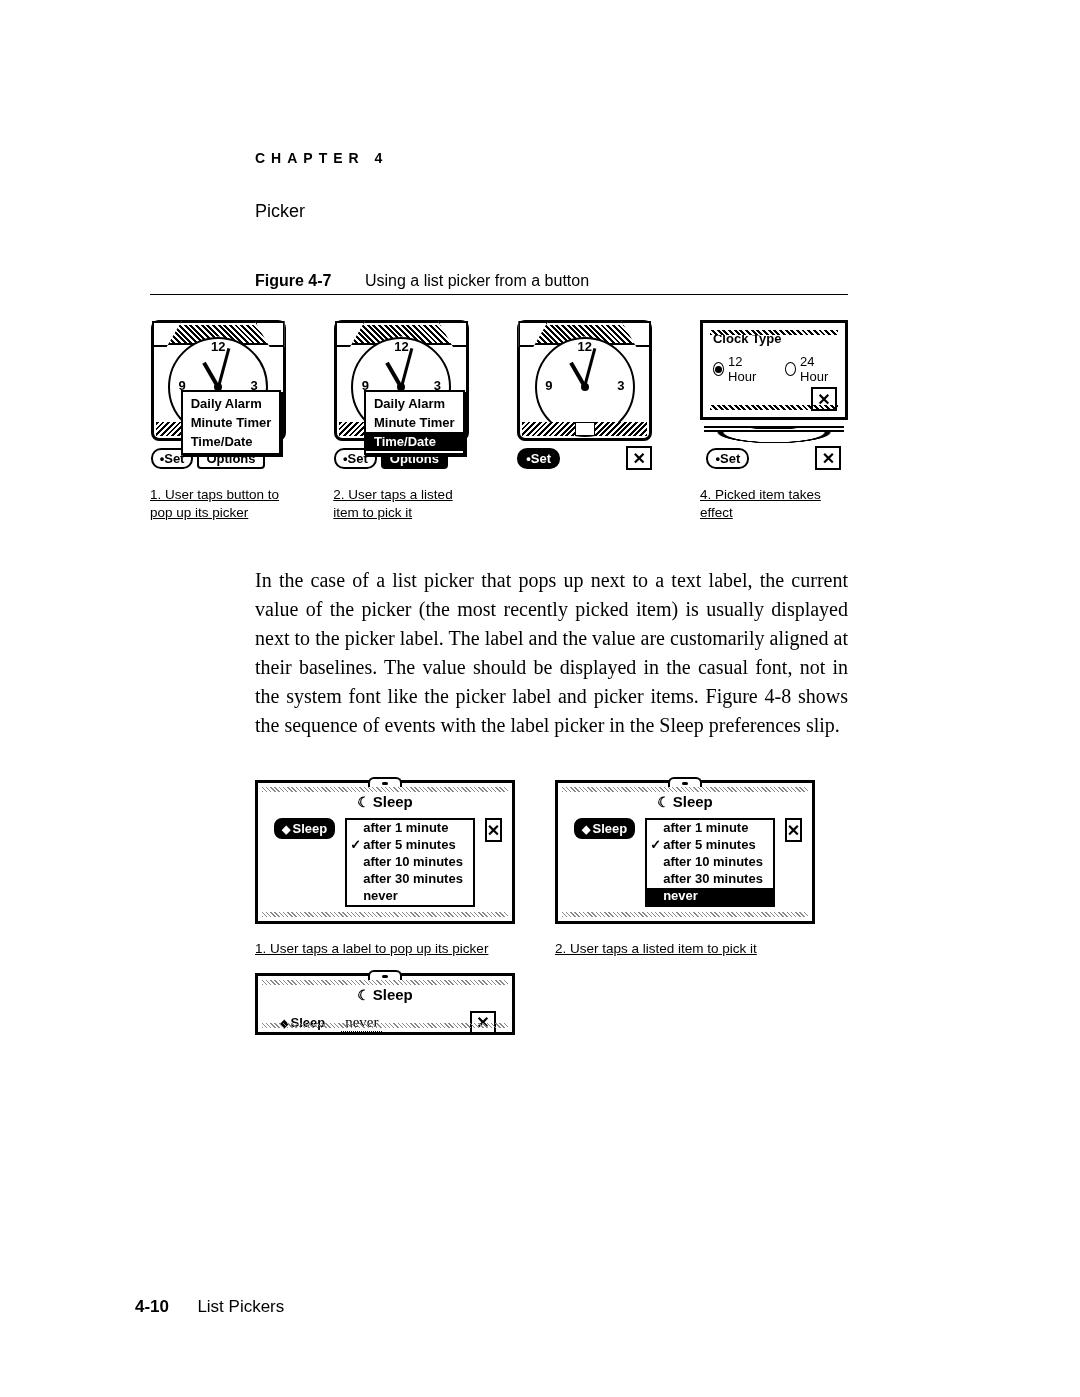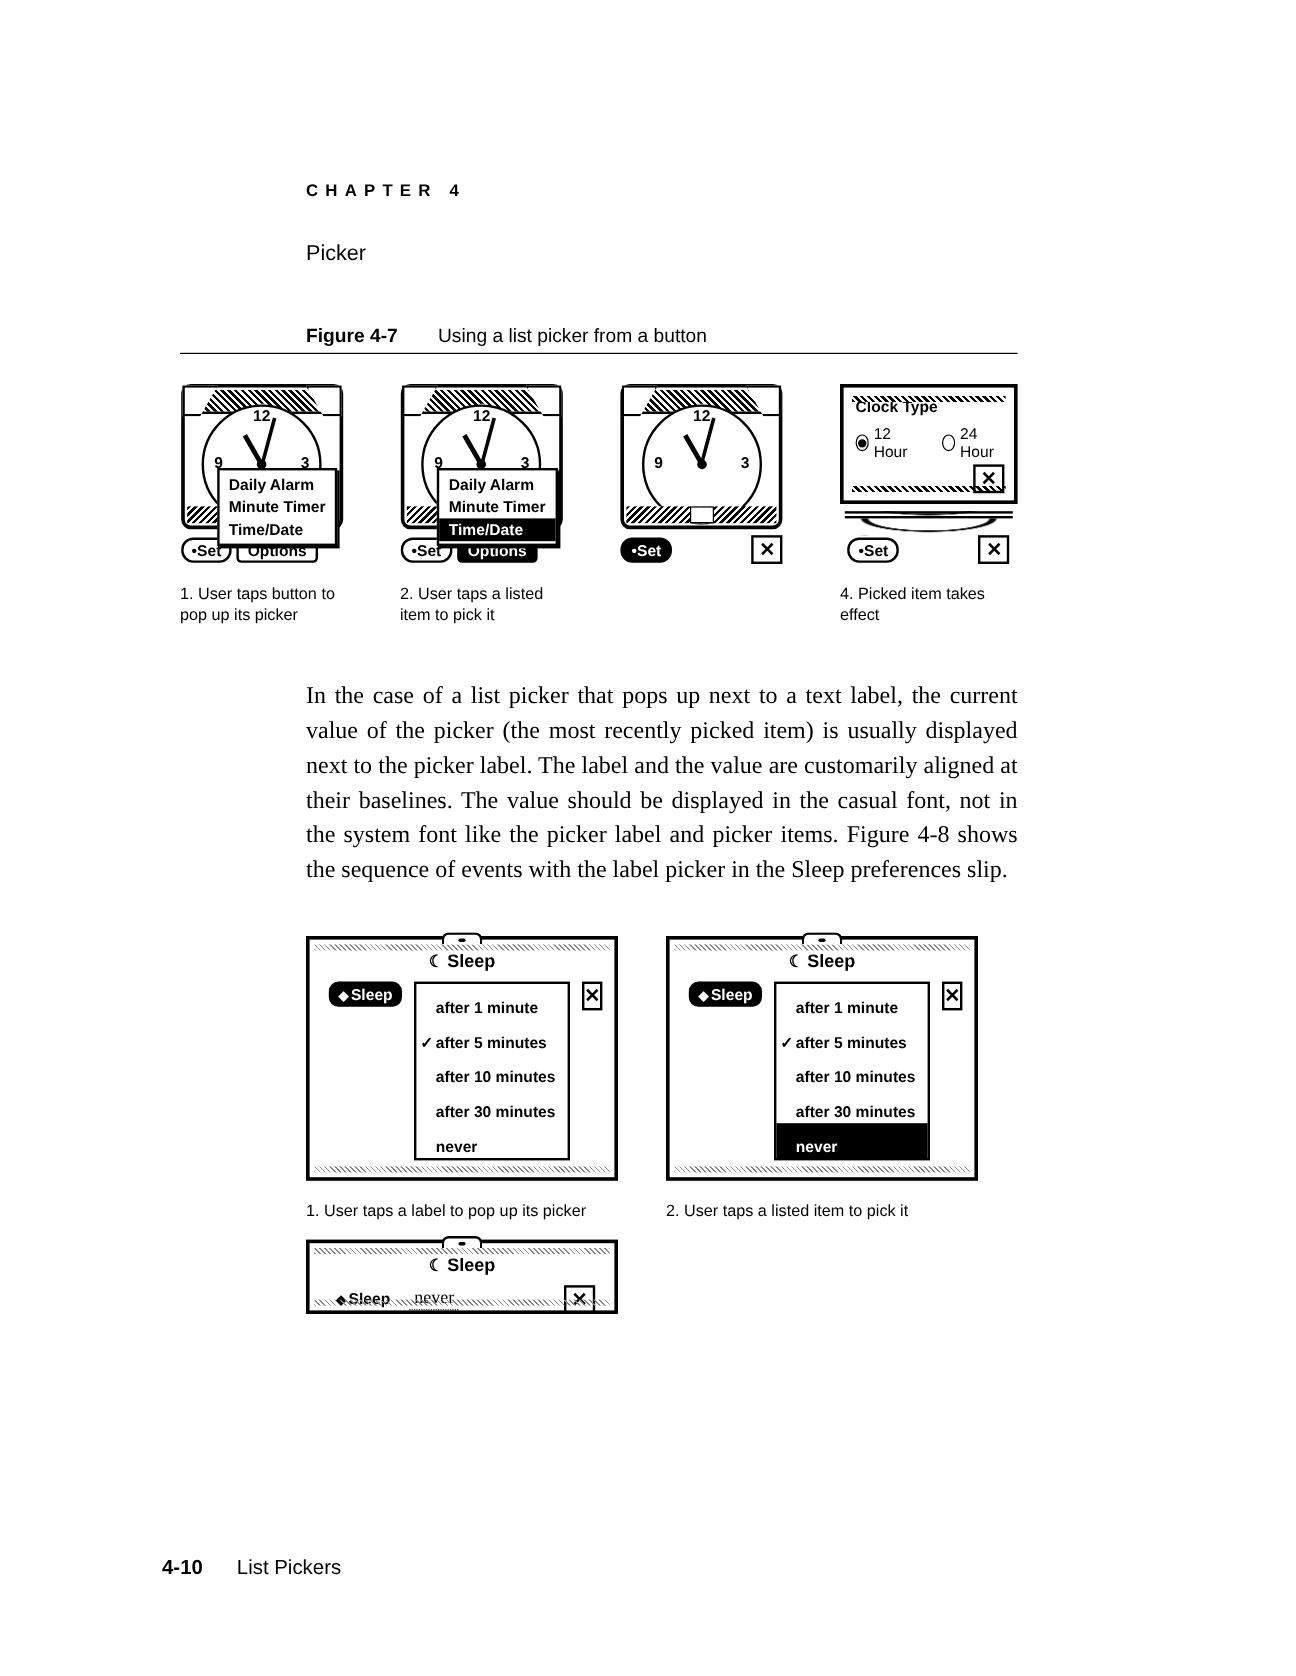--- a/index.html
+++ b/index.html
@@ -55,20 +55,21 @@
     gap: 47px;
     margin-bottom: 45px;
   }
   .fig47-col { width: 175px; }
   .fig47-col-wide { width: 190px; }
   .caption {
     margin-top: 16px;
     font-family: Arial, Helvetica, sans-serif;
     font-size: 13.5px;
     line-height: 1.3;
+    text-decoration: underline;
   }
 
   .clock-unit {
     width: 135px;
     position: relative;
     margin: 0 auto;
   }
   .clock-frame {
     border: 3px solid #000;
     border-radius: 8px;
@@ -195,21 +196,21 @@
     border-radius:6px 6px 0 0;
   }
   .slip-tab::after{content:""; position:absolute; left:50%; top:3px; width:6px; height:3px; background:#000; transform:translateX(-50%); border-radius:2px;}
   .sleep-heading { text-align:center; font:bold 15px Arial; margin-bottom:8px;}
   .sleep-heading .moon { font-size:14px; margin-right:3px;}
   .sleep-inner { display:flex; align-items:flex-start; gap:10px; padding:0 6px;}
   .sleep-label { border:2px solid #000; border-radius:8px; font:bold 13px Arial; padding:1px 6px;}
   .sleep-label.inv { background:#000; color:#fff;}
   .sleep-label .dia {font-size:11px; margin-right:2px;}
   .sleep-menu { border:2px solid #000; font:bold 13px Arial;}
-  .sleep-menu div{ padding:12px 10px 2px 16px; text-align:left; white-space:nowrap; position:relative;}
+  .sleep-menu div{ padding:0 10px 2px 16px; text-align:left; white-space:nowrap; position:relative;}
   .sleep-menu div.chk::before{content:"\2713"; position:absolute; left:3px;}
   .sleep-menu div.hl{ background:#000; color:#fff;}
   .sleep-close { width:22px; height:20px; border:2px solid #000; font:bold 16px Arial; display:flex;align-items:center;justify-content:center;}
   .sleep-value { font: 15px "Comic Sans MS", cursive; border-bottom:1px dotted #000; padding:0 4px;}
 
   
   .footer { position:absolute; bottom:80px; left:135px; font-family:Arial; font-size:17px;}
   .footer .pn{ font-weight:bold;}
 </style>
 </head>

